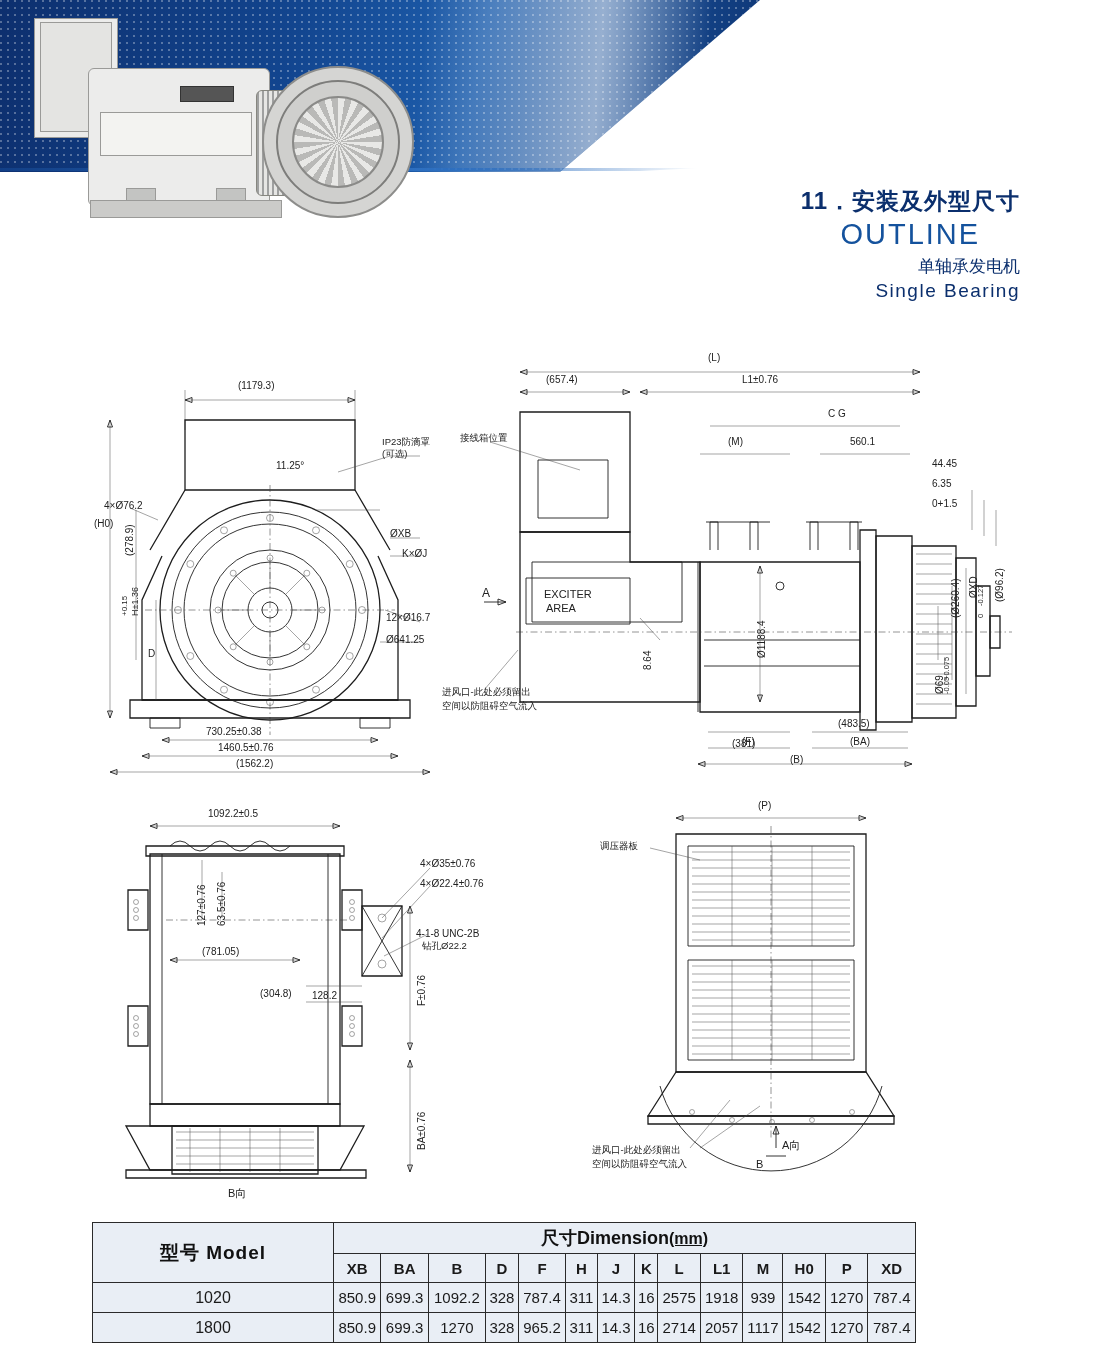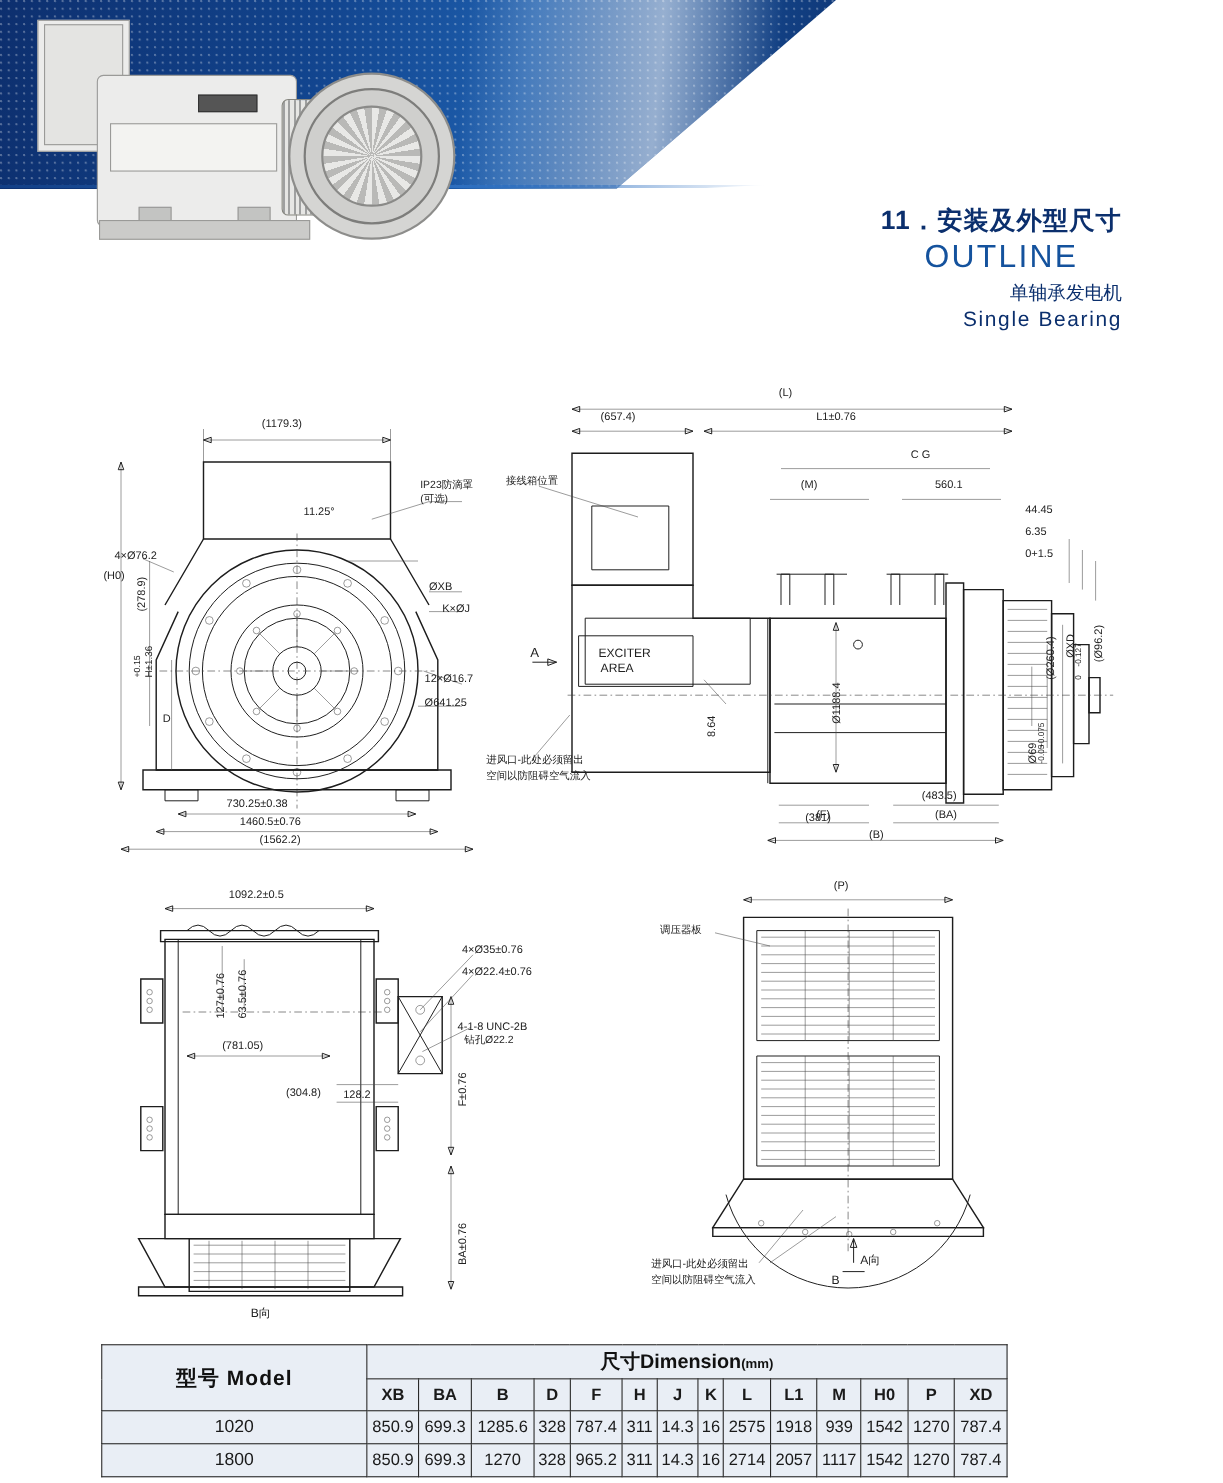--- a/index.html
+++ b/index.html
@@ -75,21 +75,21 @@
   table.spec{
     border-collapse:collapse;width:824px;
     font-family:"Liberation Sans", sans-serif;
   }
   table.spec td,table.spec th{
     border:1px solid #2a2a2a;text-align:center;vertical-align:middle;
     background:#e9eef5;
   }
   table.spec .hd-model{font-size:19px;font-weight:bold;color:#111;letter-spacing:1px;height:42px;width:238px;}
   table.spec .hd-dim{font-size:18px;font-weight:bold;color:#111;height:28px;}
-  table.spec .hd-dim .mm{font-size:12px;font-weight:bold;}
+  table.spec .hd-dim .mm{font-size:16px;font-weight:bold;text-decoration:underline;}
   table.spec .sub{font-size:15px;font-weight:bold;height:26px;}
   table.spec .val{font-size:15px;height:27px;}
   table.spec .model{font-size:16px;}
 </style>
 </head>
 <body>
 
 <div class="banner">
   <div class="banner-shape"></div>
   <div class="banner-fade"></div>
@@ -544,21 +544,21 @@
         <td class="sub">L1</td>
         <td class="sub">M</td>
         <td class="sub">H0</td>
         <td class="sub">P</td>
         <td class="sub">XD</td>
       </tr>
       <tr>
         <td class="val model">1020</td>
         <td class="val">850.9</td>
         <td class="val">699.3</td>
-        <td class="val">1285.6</td>
+        <td class="val">1092.2</td>
         <td class="val">328</td>
         <td class="val">787.4</td>
         <td class="val">311</td>
         <td class="val">14.3</td>
         <td class="val">16</td>
         <td class="val">2575</td>
         <td class="val">1918</td>
         <td class="val">939</td>
         <td class="val">1542</td>
         <td class="val">1270</td>

